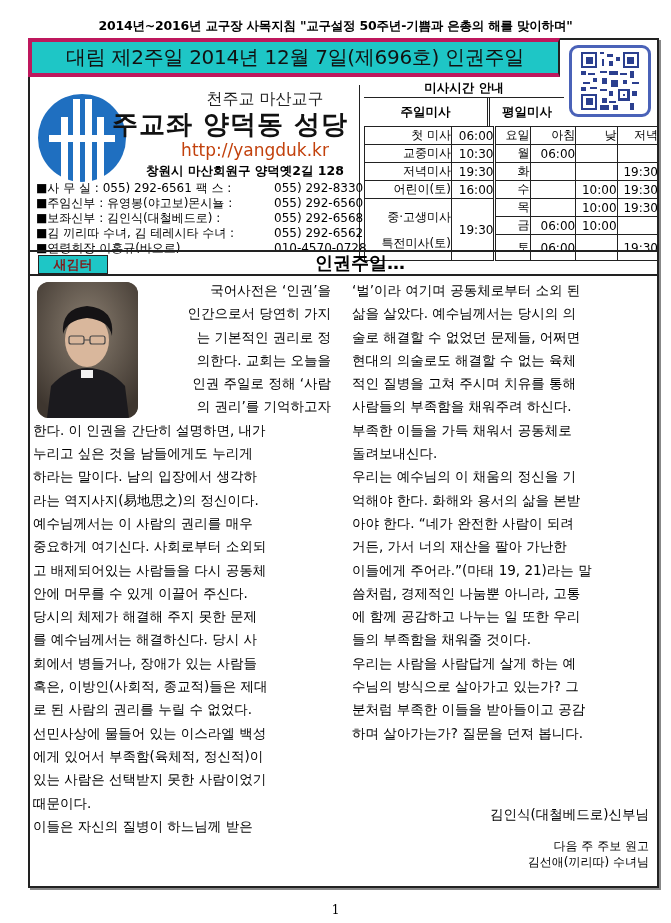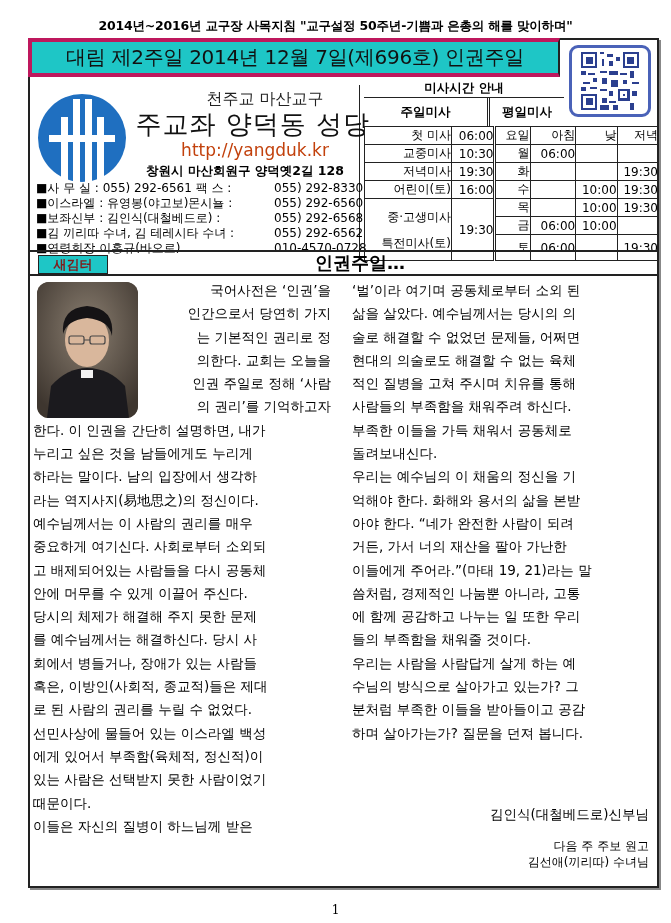--- a/index.html
+++ b/index.html
@@ -23,21 +23,21 @@
   .qr {
     position: absolute; left: 569px; top: 45px; width: 82px; height: 72px;
     border: 3px solid #4a62b8; border-radius: 9px; background: #fff; padding: 4px;
   }
   .qr svg { width: 100%; height: 100%; display: block; }
 
   
   .church { position: absolute; left: 30px; top: 77px; width: 330px; height: 172px; border-right: 1px solid #222; margin-top: 8px; }
   .logo { position: absolute; left: 7px; top: 8px; width: 90px; height: 90px; }
   .diocese { position: absolute; left: 120px; top: 4px; width: 230px; text-align: center; font-size: 16px; color: #222; }
-  .church-name { position: absolute; left: 100px; top: 22px; width: 240px; text-align: right; font-size: 26px; font-weight: normal; color: #111; letter-spacing: 1px; }
+  .church-name { position: absolute; left: 82px; top: 22px; width: 240px; text-align: left; font-size: 26px; font-weight: bold; color: #111; letter-spacing: 1px; }
   .website { position: absolute; left: 110px; top: 55px; width: 230px; text-align: center; font-size: 17px; color: #c2410c; }
   .address { position: absolute; left: 90px; top: 78px; width: 250px; text-align: center; font-size: 12.5px; font-weight: bold; }
   .contacts { position: absolute; left: 6px; top: 96px; width: 322px; }
   .contact-row { display: flex; justify-content: space-between; font-size: 12px; height: 15px; line-height: 15px; white-space: nowrap; }
   .contact-row .k { flex: 1; }
   .contact-row .v { width: 84px; text-align: right; }
 
   
   .mass { position: absolute; left: 364px; top: 77px; width: 295px; }
   .mass-title { position: absolute; left: 0; top: 0; width: 200px; height: 21px; text-align: center; font-size: 12.5px; font-weight: bold; line-height: 21px; border-bottom: 1px solid #222; }
@@ -138,21 +138,21 @@
   <div class="diocese">천주교 마산교구</div>
   <div class="church-name">주교좌 양덕동 성당</div>
   <div class="website">http://yangduk.kr</div>
   <div class="address">창원시 마산회원구 양덕옛2길 128</div>
   <div class="contacts">
     <div class="contact-row">
         <span class="k">■사 무 실 : 055) 292-6561   팩 스 :</span>
         <span class="v">055) 292-8330</span>
       </div>
     <div class="contact-row">
-        <span class="k">■이스라엘 : 유영봉(야고보)몬시뇰 :</span>
+        <span class="k">■주임신부 : 유영봉(야고보)몬시뇰 :</span>
         <span class="v">055) 292-6560</span>
       </div>
     <div class="contact-row">
         <span class="k">■보좌신부 : 김인식(대철베드로) :</span>
         <span class="v">055) 292-6568</span>
       </div>
     <div class="contact-row">
         <span class="k">■김 끼리따 수녀, 김 테레시타 수녀 :</span>
         <span class="v">055) 292-6562</span>
       </div>

